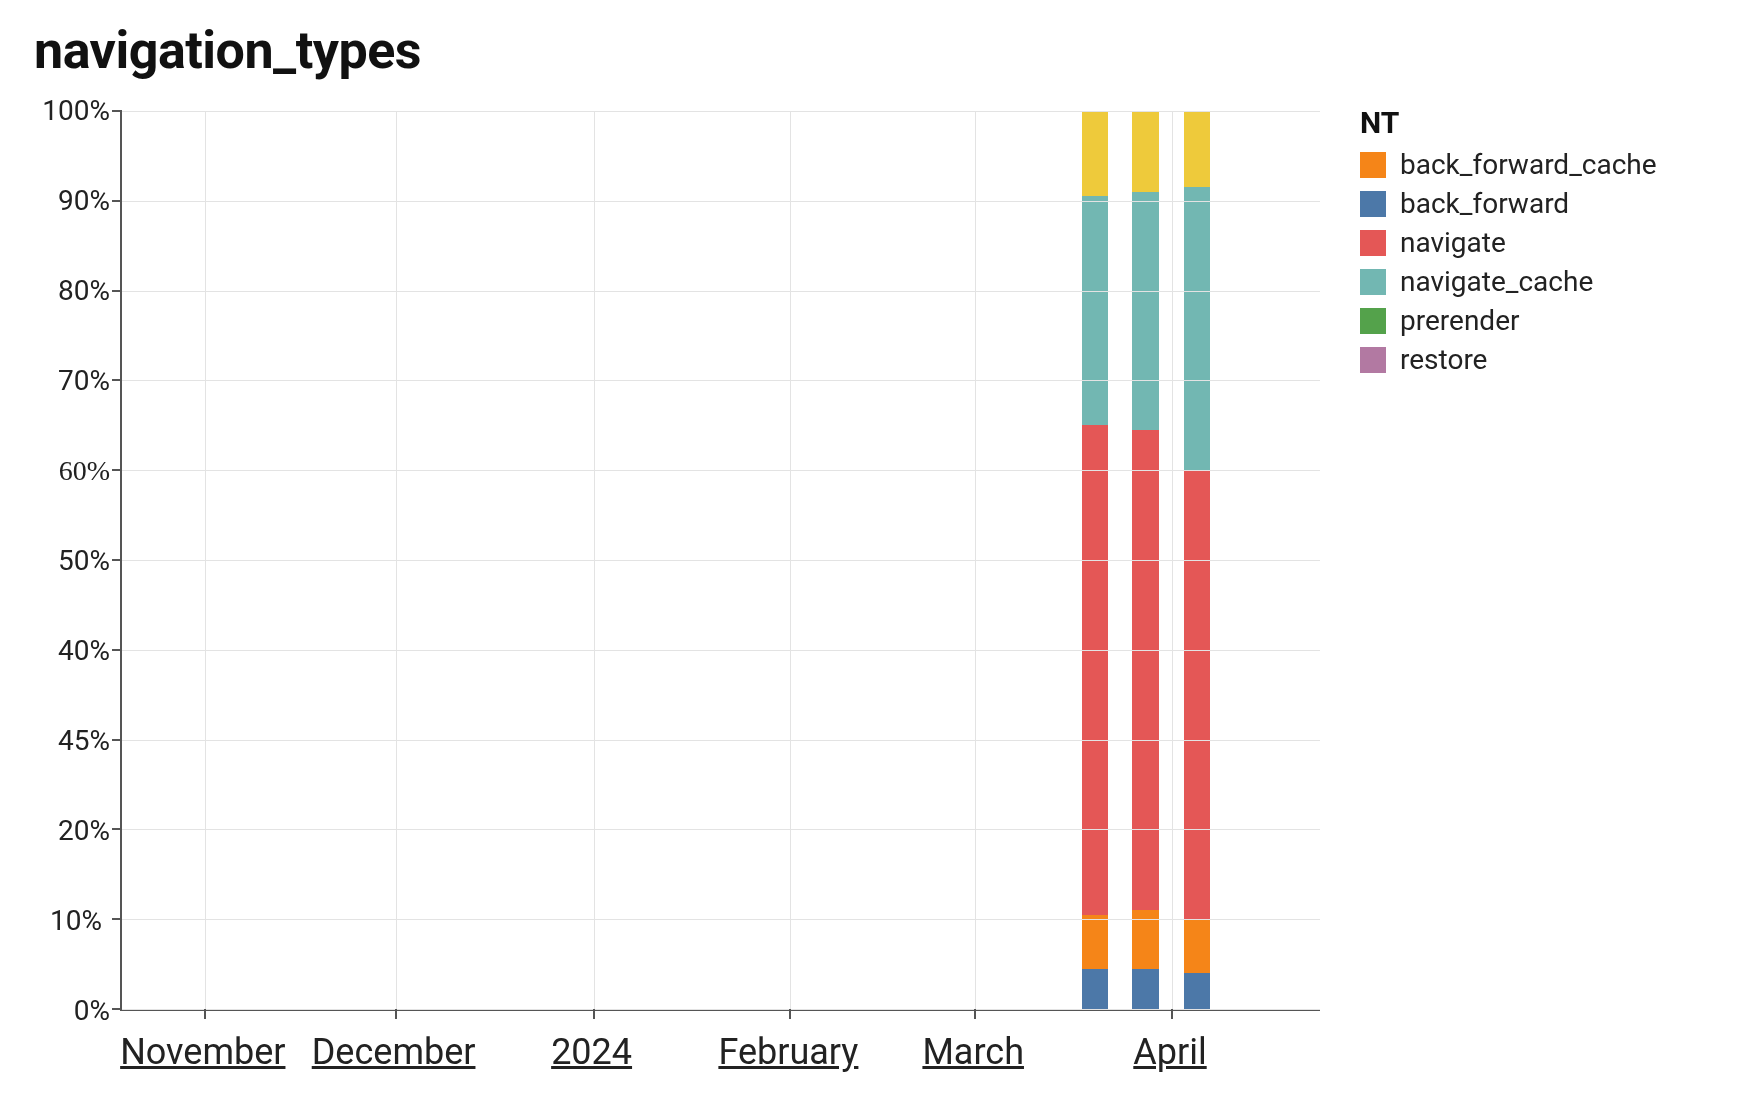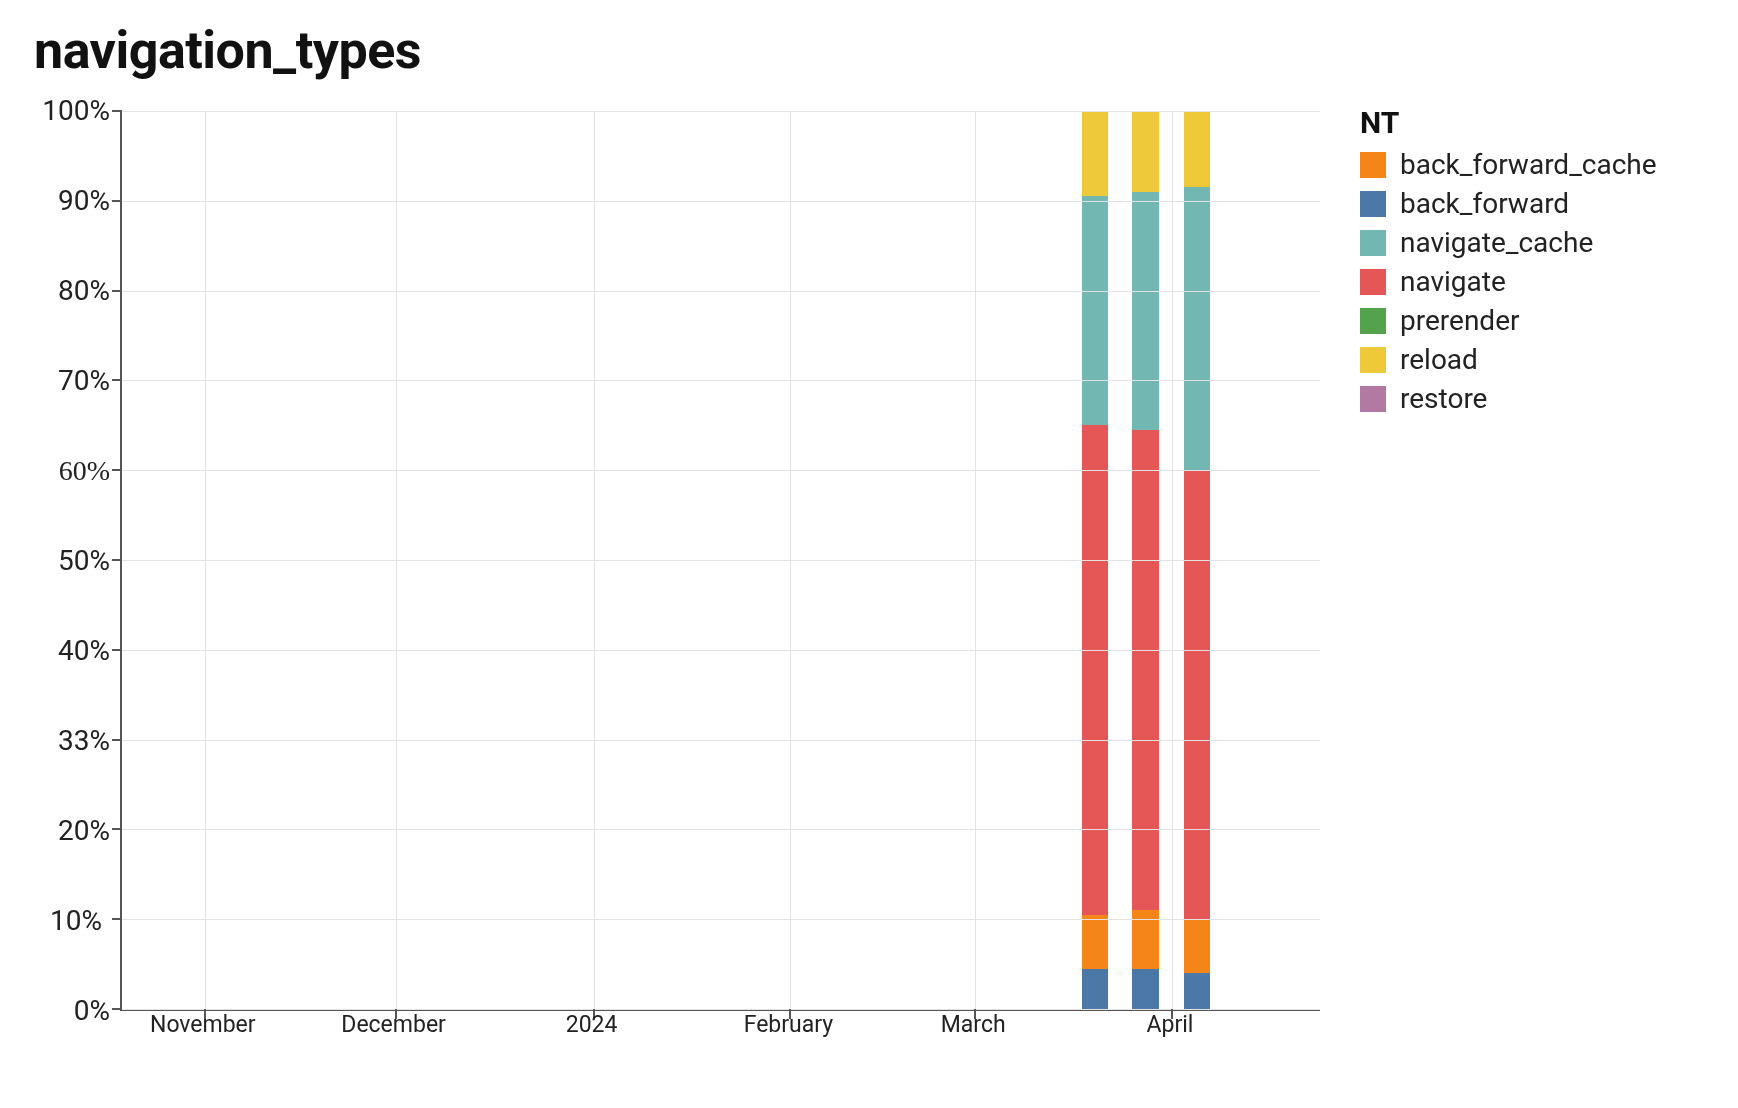--- a/index.html
+++ b/index.html
@@ -86,25 +86,26 @@
   }
 
   .x-axis {
     position: relative;
     width: 1200px;
     height: 50px;
     margin-left: 90px;
   }
   .x-tick-label {
     position: absolute;
-    top: 0;
+    top: 20px;
     transform: translateX(-50%);
-    font-size: 23px;
+    font-size: 36px;
     color: #222;
     white-space: nowrap;
+    text-decoration: underline;
   }
 
   .bars {
     position: absolute;
     left: 0; right: 0; bottom: 0; top: 0;
   }
   .bar {
     position: absolute;
     bottom: 0;
     display: flex;
@@ -150,21 +151,21 @@
     <div class="plot-block">
       <div class="plot-area-row">
         <div class="y-axis" id="y-axis" style="position: relative;">
             <div class="y-tick" style="position: absolute; top: 0px; right: 10px; transform: translateY(-50%);">100%</div>
             <div class="y-tick" style="position: absolute; top: 90px; right: 10px; transform: translateY(-50%);">90%</div>
             <div class="y-tick" style="position: absolute; top: 180px; right: 10px; transform: translateY(-50%);">80%</div>
             <div class="y-tick" style="position: absolute; top: 270px; right: 10px; transform: translateY(-50%);">70%</div>
             <div class="y-tick" style="position: absolute; top: 360px; right: 10px; transform: translateY(-50%); font-family: Liberation Serif, serif;">60%</div>
             <div class="y-tick" style="position: absolute; top: 450px; right: 10px; transform: translateY(-50%); text-align: center;">50%</div>
             <div class="y-tick" style="position: absolute; top: 540px; right: 10px; transform: translateY(-50%);">40%</div>
-            <div class="y-tick" style="position: absolute; top: 630px; right: 10px; transform: translateY(-50%);">33%</div>
+            <div class="y-tick" style="position: absolute; top: 630px; right: 10px; transform: translateY(-50%);">45%</div>
             <div class="y-tick" style="position: absolute; top: 720px; right: 10px; transform: translateY(-50%);">20%</div>
             <div class="y-tick" style="position: absolute; top: 810px; right: 18px; transform: translateY(-50%);">10%</div>
             <div class="y-tick" style="position: absolute; top: 900px; right: 10px; transform: translateY(-50%);">0%</div>
           </div>
         <div class="plot" id="plot">
           <div class="bars" id="bars">
               <div class="bar" style="left: 960px; width: 26.4px; height: 900px;">
                 <div class="seg" style="height: 40.41px; background: rgb(76, 120, 168);"></div>
                 <div class="seg" style="height: 53.88px; background: rgb(245, 133, 24);"></div>
                 <div class="seg" style="height: 489.41px; background: rgb(228, 87, 86);"></div>
@@ -237,34 +238,30 @@
       <div id="legend-items">
           <div class="legend-item">
             <div class="swatch" style="background: rgb(245, 133, 24);"></div>
             <div class="legend-label">back_forward_cache</div>
           </div>
           <div class="legend-item">
             <div class="swatch" style="background: rgb(76, 120, 168);"></div>
             <div class="legend-label">back_forward</div>
           </div>
           <div class="legend-item">
+            <div class="swatch" style="background: rgb(228, 87, 86);"></div>
+            <div class="legend-label">navigate</div>
+          </div>
+          <div class="legend-item">
             <div class="swatch" style="background: rgb(114, 183, 178);"></div>
             <div class="legend-label">navigate_cache</div>
           </div>
           <div class="legend-item">
-            <div class="swatch" style="background: rgb(228, 87, 86);"></div>
-            <div class="legend-label">navigate</div>
-          </div>
-          <div class="legend-item">
             <div class="swatch" style="background: rgb(84, 162, 75);"></div>
             <div class="legend-label">prerender</div>
-          </div>
-          <div class="legend-item">
-            <div class="swatch" style="background: rgb(238, 202, 59);"></div>
-            <div class="legend-label">reload</div>
           </div>
           <div class="legend-item">
             <div class="swatch" style="background: rgb(178, 121, 162);"></div>
             <div class="legend-label">restore</div>
           </div>
         </div>
     </div>
   </div>
 </div>
 

